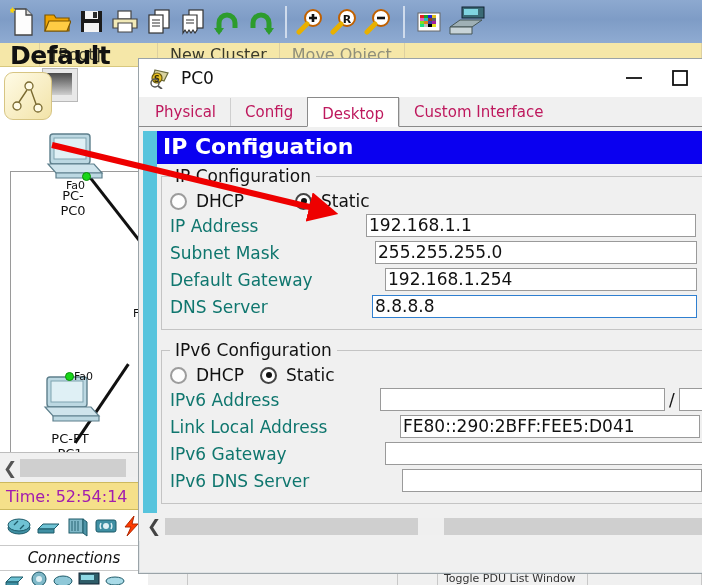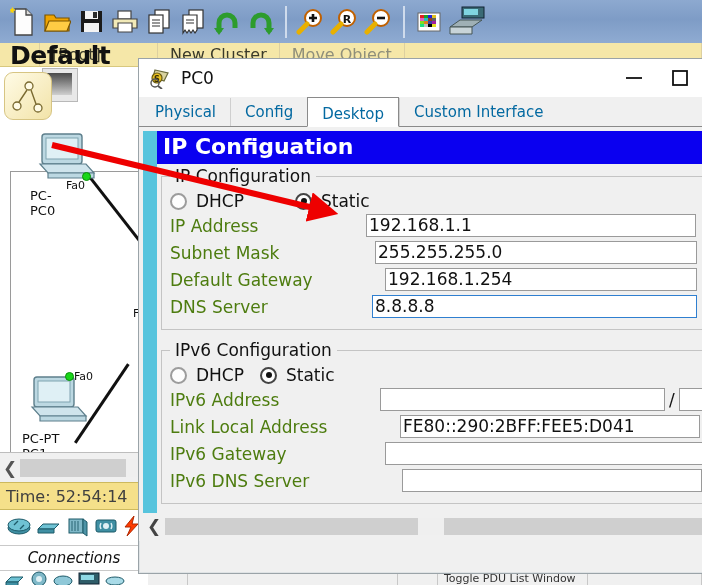--- a/index.html
+++ b/index.html
@@ -60,21 +60,21 @@
   
   .workspace {
     position: absolute; left: 0; top: 67px; width: 702px; height: 385px;
     background: #ffffff;
   }
   .canvas-border {
     position: absolute; left: 10px; top: 104px; right: 0; bottom: 0;
     border: 1px solid #9a9a9a; border-right: none; border-bottom: none;
     background: #fff;
   }
-  .pc-node { position: absolute; }
+  .pc-node { position: absolute; text-align: center; }
   .pc-label { font-size: 13px; color: #111; line-height: 15px; white-space: nowrap; }
   .port-label { position: absolute; font-size: 11px; color: #111; }
   .link-dot {
     position: absolute; width: 9px; height: 9px; border-radius: 50%;
     background: #19d619; border: 1px solid #0a8f0a;
   }
   .cable {
     position: absolute; background: #111; transform-origin: 0 0; height: 3px;
   }
   .red-arrow { position: absolute; left: 0; top: 73px; z-index: 40; pointer-events: none; }
@@ -89,21 +89,21 @@
   .ws-scroll .track::after {
     content:''; position:absolute; right: 4px; top: 0; width: 16px; height: 18px; background: #efefef;
   }
 
   
   .time-bar {
     position: absolute; left: 0; top: 482px; width: 148px; height: 28px;
     background: #f5e08a; border-top: 1px solid #cdb95e; border-bottom: 1px solid #cdb95e;
     display: flex; align-items: center; padding-left: 6px;
   }
-  .time-bar .t { font-size: 16px; color: #404040; white-space: nowrap; }
+  .time-bar .t { font-size: 16px; color: #a21caf; white-space: nowrap; }
 
   
   .dev-row {
     position: absolute; left: 0; top: 511px; width: 148px; height: 34px;
     background: #fff; display: flex; align-items: center; gap: 3px; padding-left: 6px;
   }
   .connections-bar {
     position: absolute; left: 0; top: 545px; width: 148px; height: 26px;
     background: #fff; border-top: 1px solid #c9c9c9; border-bottom: 1px solid #c9c9c9;
     display: flex; align-items: center; justify-content: center;
@@ -140,21 +140,21 @@
   .dlg-ctrls .c {
     width: 46px; height: 30px; display: flex; align-items: center;
     justify-content: center; cursor: pointer;
   }
 
   .dlg-tabs {
     display: flex; align-items: flex-end; height: 30px;
     background: #f0f0f0; border-bottom: 1px solid #8a8a8a; padding-left: 2px;
   }
   .tab {
-    font-size: 15px; color: #0369a1; padding: 4px 14px 5px; height: 28px;
+    font-size: 15px; color: #be185d; padding: 4px 14px 5px; height: 28px;
     line-height: 20px; background: #f0f0f0; border-left: 1px solid #cfcfcf;
     cursor: pointer; white-space: nowrap;
   }
   .tab:first-child { border-left: none; }
   .tab.active {
     background: #ffffff; border: 1px solid #8a8a8a; border-bottom: 1px solid #ffffff;
     margin-bottom: -1px; height: 30px; padding-top: 6px;
   }
 
   .dlg-body { position: relative; height: 414px; background: #f0f0f0; overflow: hidden; }
@@ -185,21 +185,21 @@
     display: inline-block; flex: 0 0 auto;
   }
   .radio.on .dot { border-color: #444; }
   .radio.on .dot::after {
     content: ''; position: absolute; left: 3.5px; top: 3.5px;
     width: 6px; height: 6px; border-radius: 50%; background: #111;
   }
   .radio .rl { font-size: 17px; color: #111; margin-left: 9px; white-space: nowrap; }
 
   .field-row { display: flex; align-items: center; margin-top: 2px; height: 25px; }
-  .field-row .lbl { font-size: 17px; color: #4d7c0f; white-space: nowrap; }
+  .field-row .lbl { font-size: 17px; color: #0f766e; white-space: nowrap; }
   .field-row .inp {
     height: 23px; background: #ffffff; border: 1px solid #9a9a9a;
     font-size: 17px; color: #111; padding: 0 2px; line-height: 21px;
     overflow: hidden; white-space: nowrap;
   }
   .field-row .inp.focused { border: 1px solid #2f7fd0; }
   .slash { font-size: 17px; color: #111; margin: 0 4px; }
 
   .dlg-hscroll {
     position: absolute; left: 4px; bottom: 2px; right: 4px; height: 26px;

